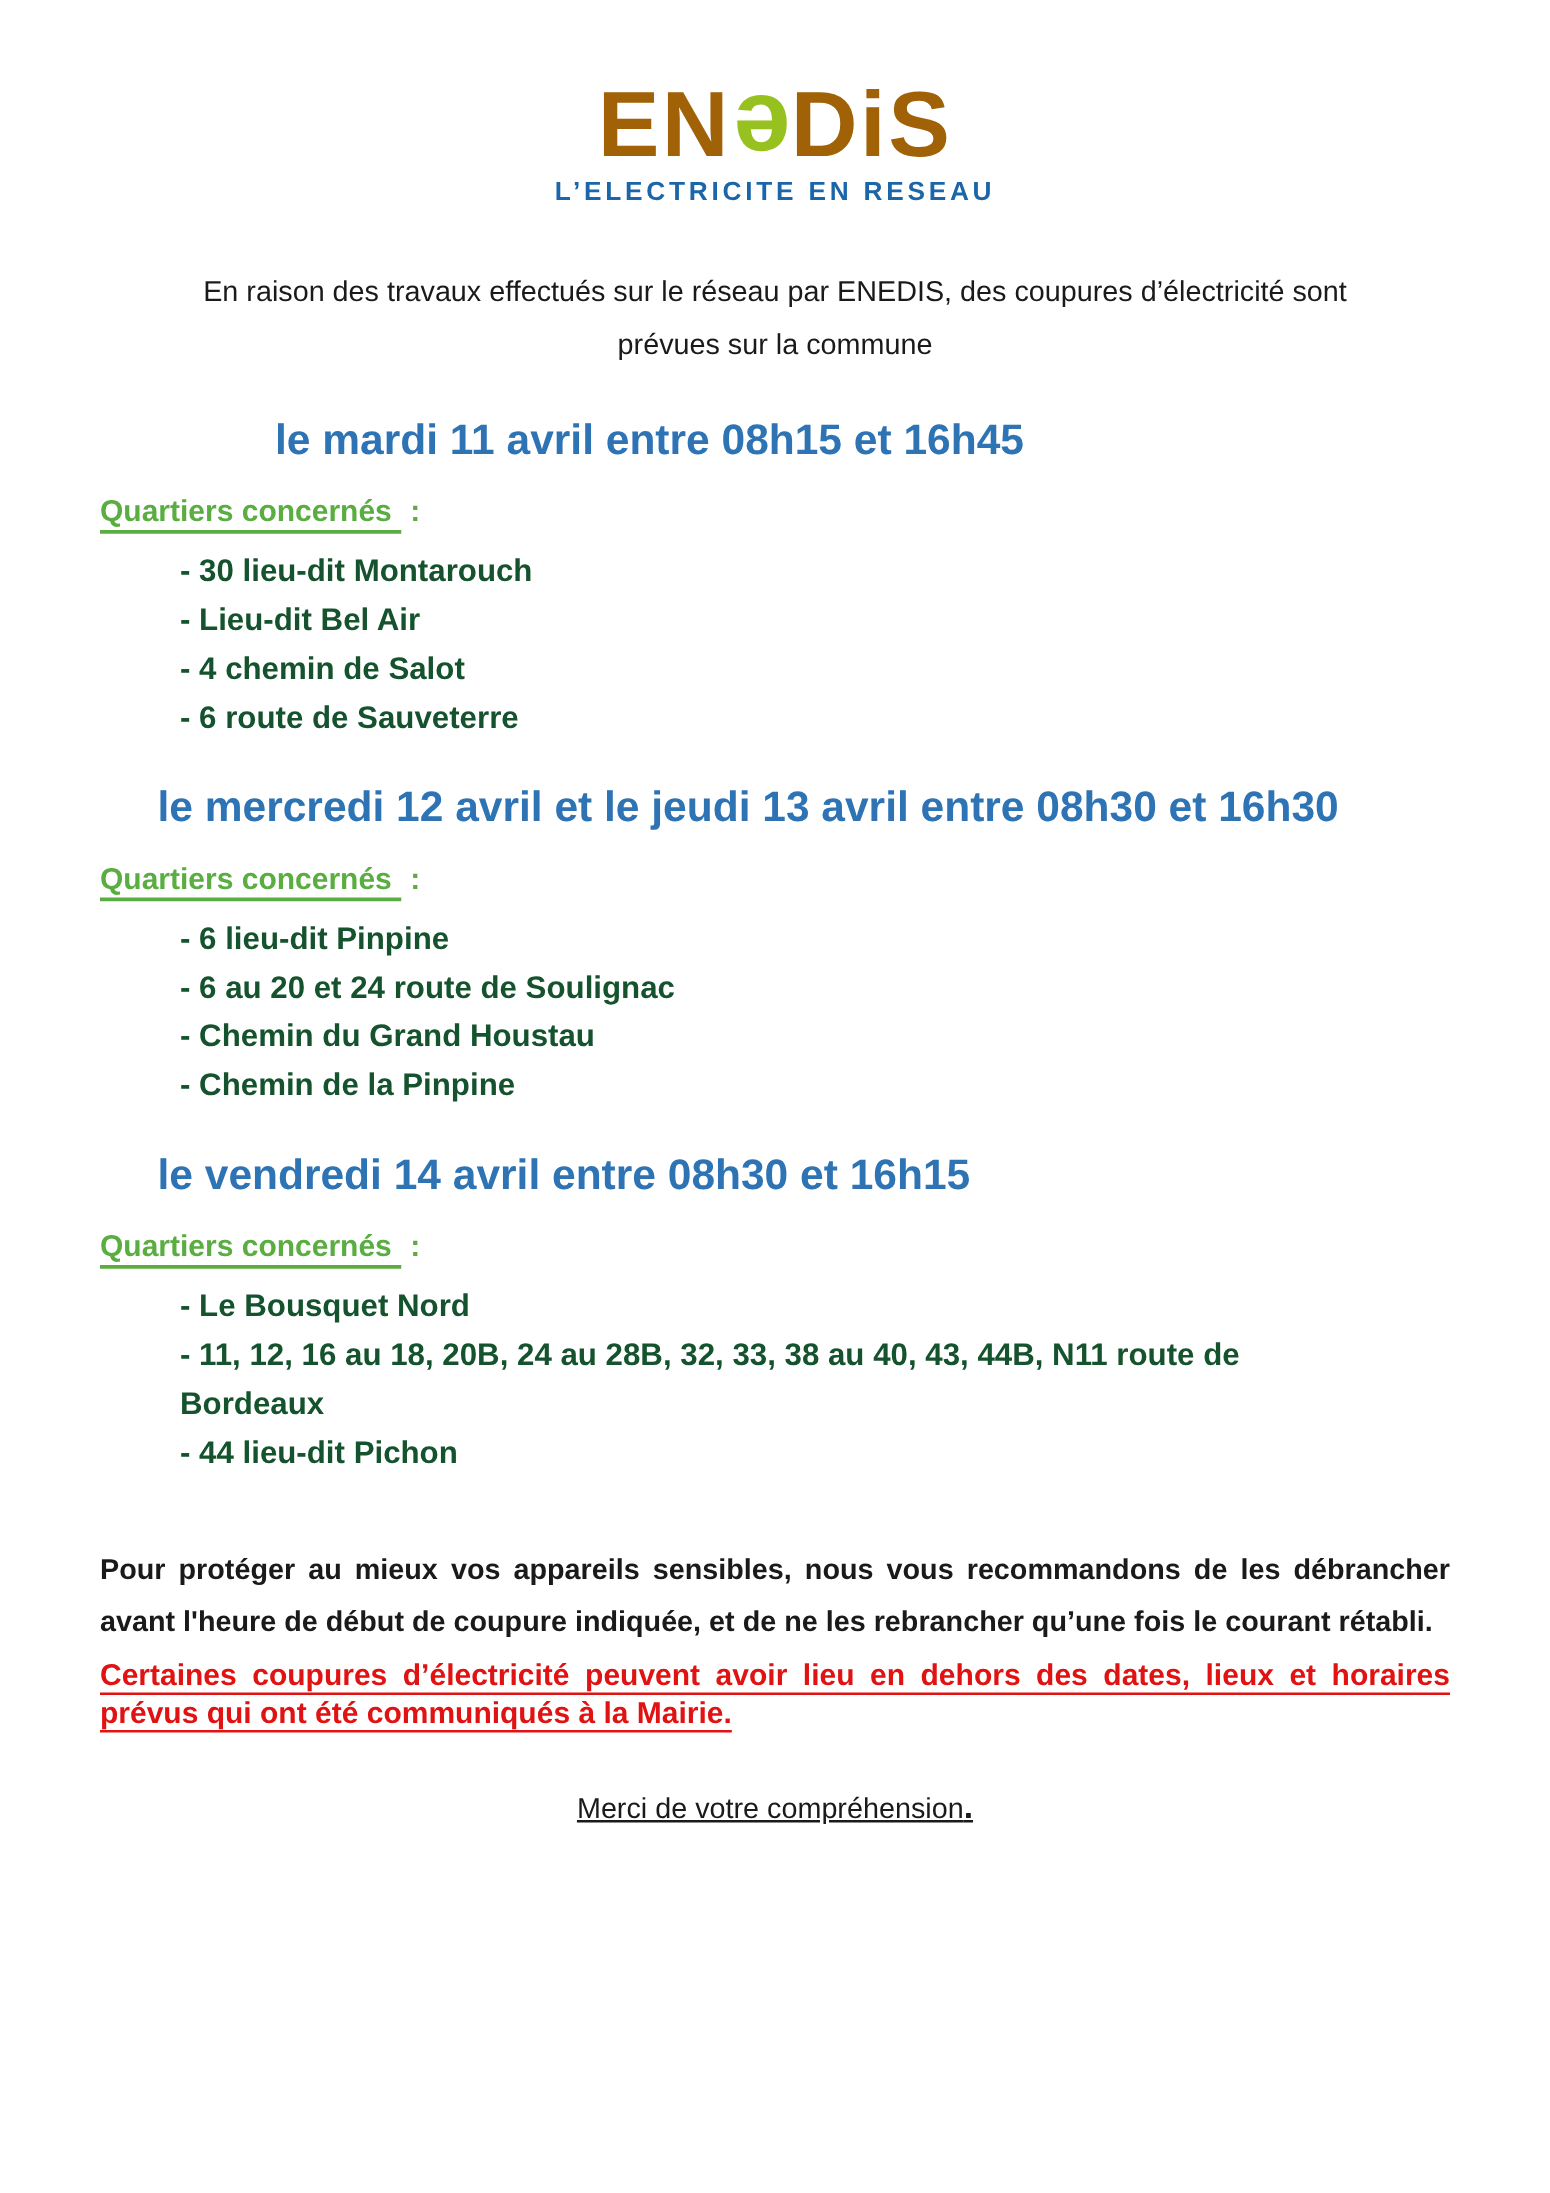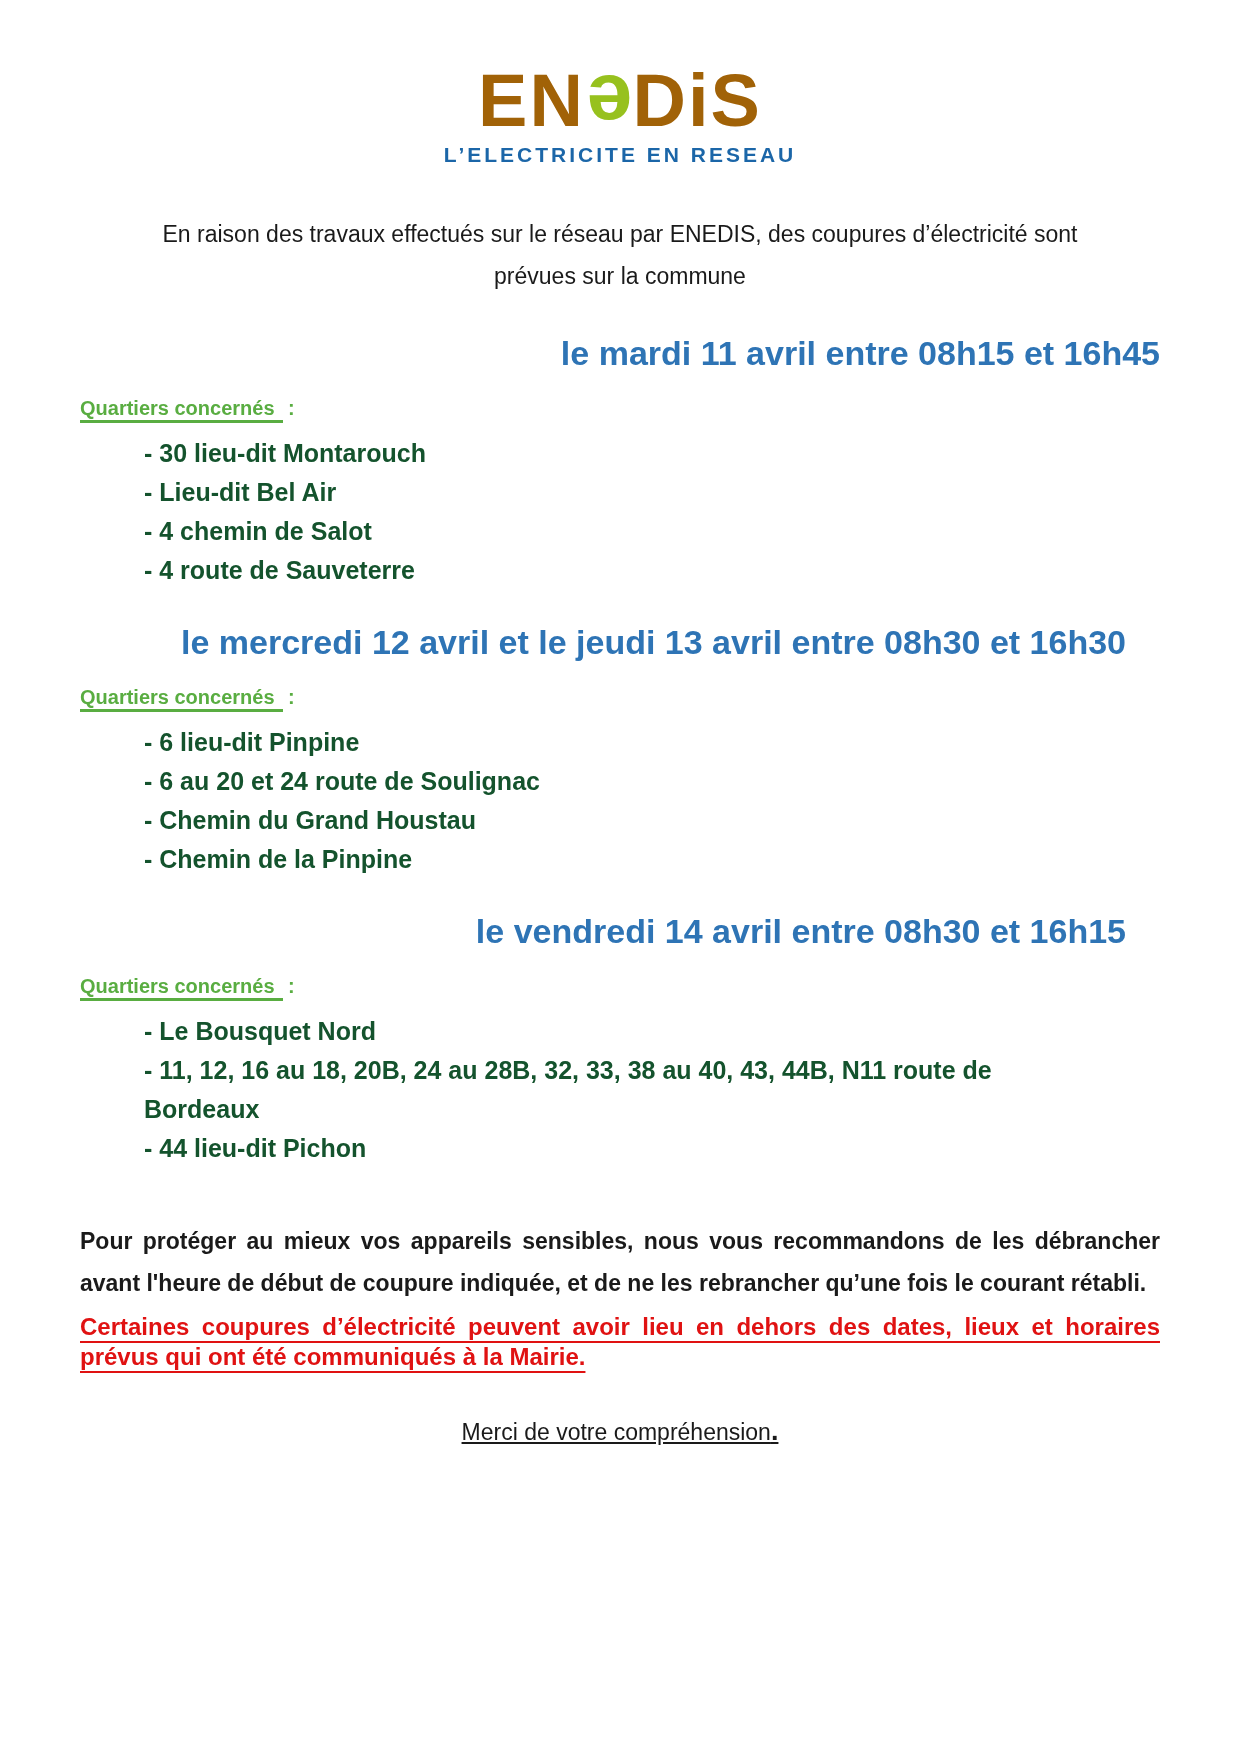--- a/index.html
+++ b/index.html
@@ -47,28 +47,27 @@
     margin: 14px auto 6px auto;
   }
 
   
   .date-heading {
     color: #2e74b5;
     font-weight: 700;
     font-size: 34px;
     line-height: 52px;
     margin: 26px 0 14px 0;
-    text-align: right;
   }
   .h-first   { margin-left: 140px; margin-top: 30px; }
   .h-indent  { margin-left: 46px;  max-width: 1000px; }
 
   
   .quartiers-line {
-    font-size: 20px;
+    font-size: 24px;
     font-weight: 700;
     color: #59ad41;
     margin: 18px 0 14px 0;
   }
   .quartiers-line .ul {
     border-bottom: 3px solid #59ad41;
     padding-bottom: 1px;
     padding-right: 8px;
   }
 
@@ -122,21 +121,21 @@
 
 <p class="intro">En raison des travaux effectués sur le réseau par ENEDIS, des coupures d’électricité sont prévues sur la commune</p>
 
 <section>
   <h1 class="date-heading h-first">le mardi 11 avril entre 08h15 et 16h45</h1>
   <p class="quartiers-line"><span class="ul">Quartiers concernés</span><span> :</span></p>
   <div class="street-list">
     <p class="street-item">- 30 lieu-dit Montarouch</p>
     <p class="street-item">- Lieu-dit Bel Air</p>
     <p class="street-item">- 4 chemin de Salot</p>
-    <p class="street-item">- 4 route de Sauveterre</p>
+    <p class="street-item">- 6 route de Sauveterre</p>
   </div>
 </section>
 
 <section>
   <h1 class="date-heading h-indent">le mercredi 12 avril et le jeudi 13 avril entre 08h30 et 16h30</h1>
   <p class="quartiers-line"><span class="ul">Quartiers concernés</span><span> :</span></p>
   <div class="street-list">
     <p class="street-item">- 6 lieu-dit Pinpine</p>
     <p class="street-item">- 6 au 20 et 24 route de Soulignac</p>
     <p class="street-item">- Chemin du Grand Houstau</p>

